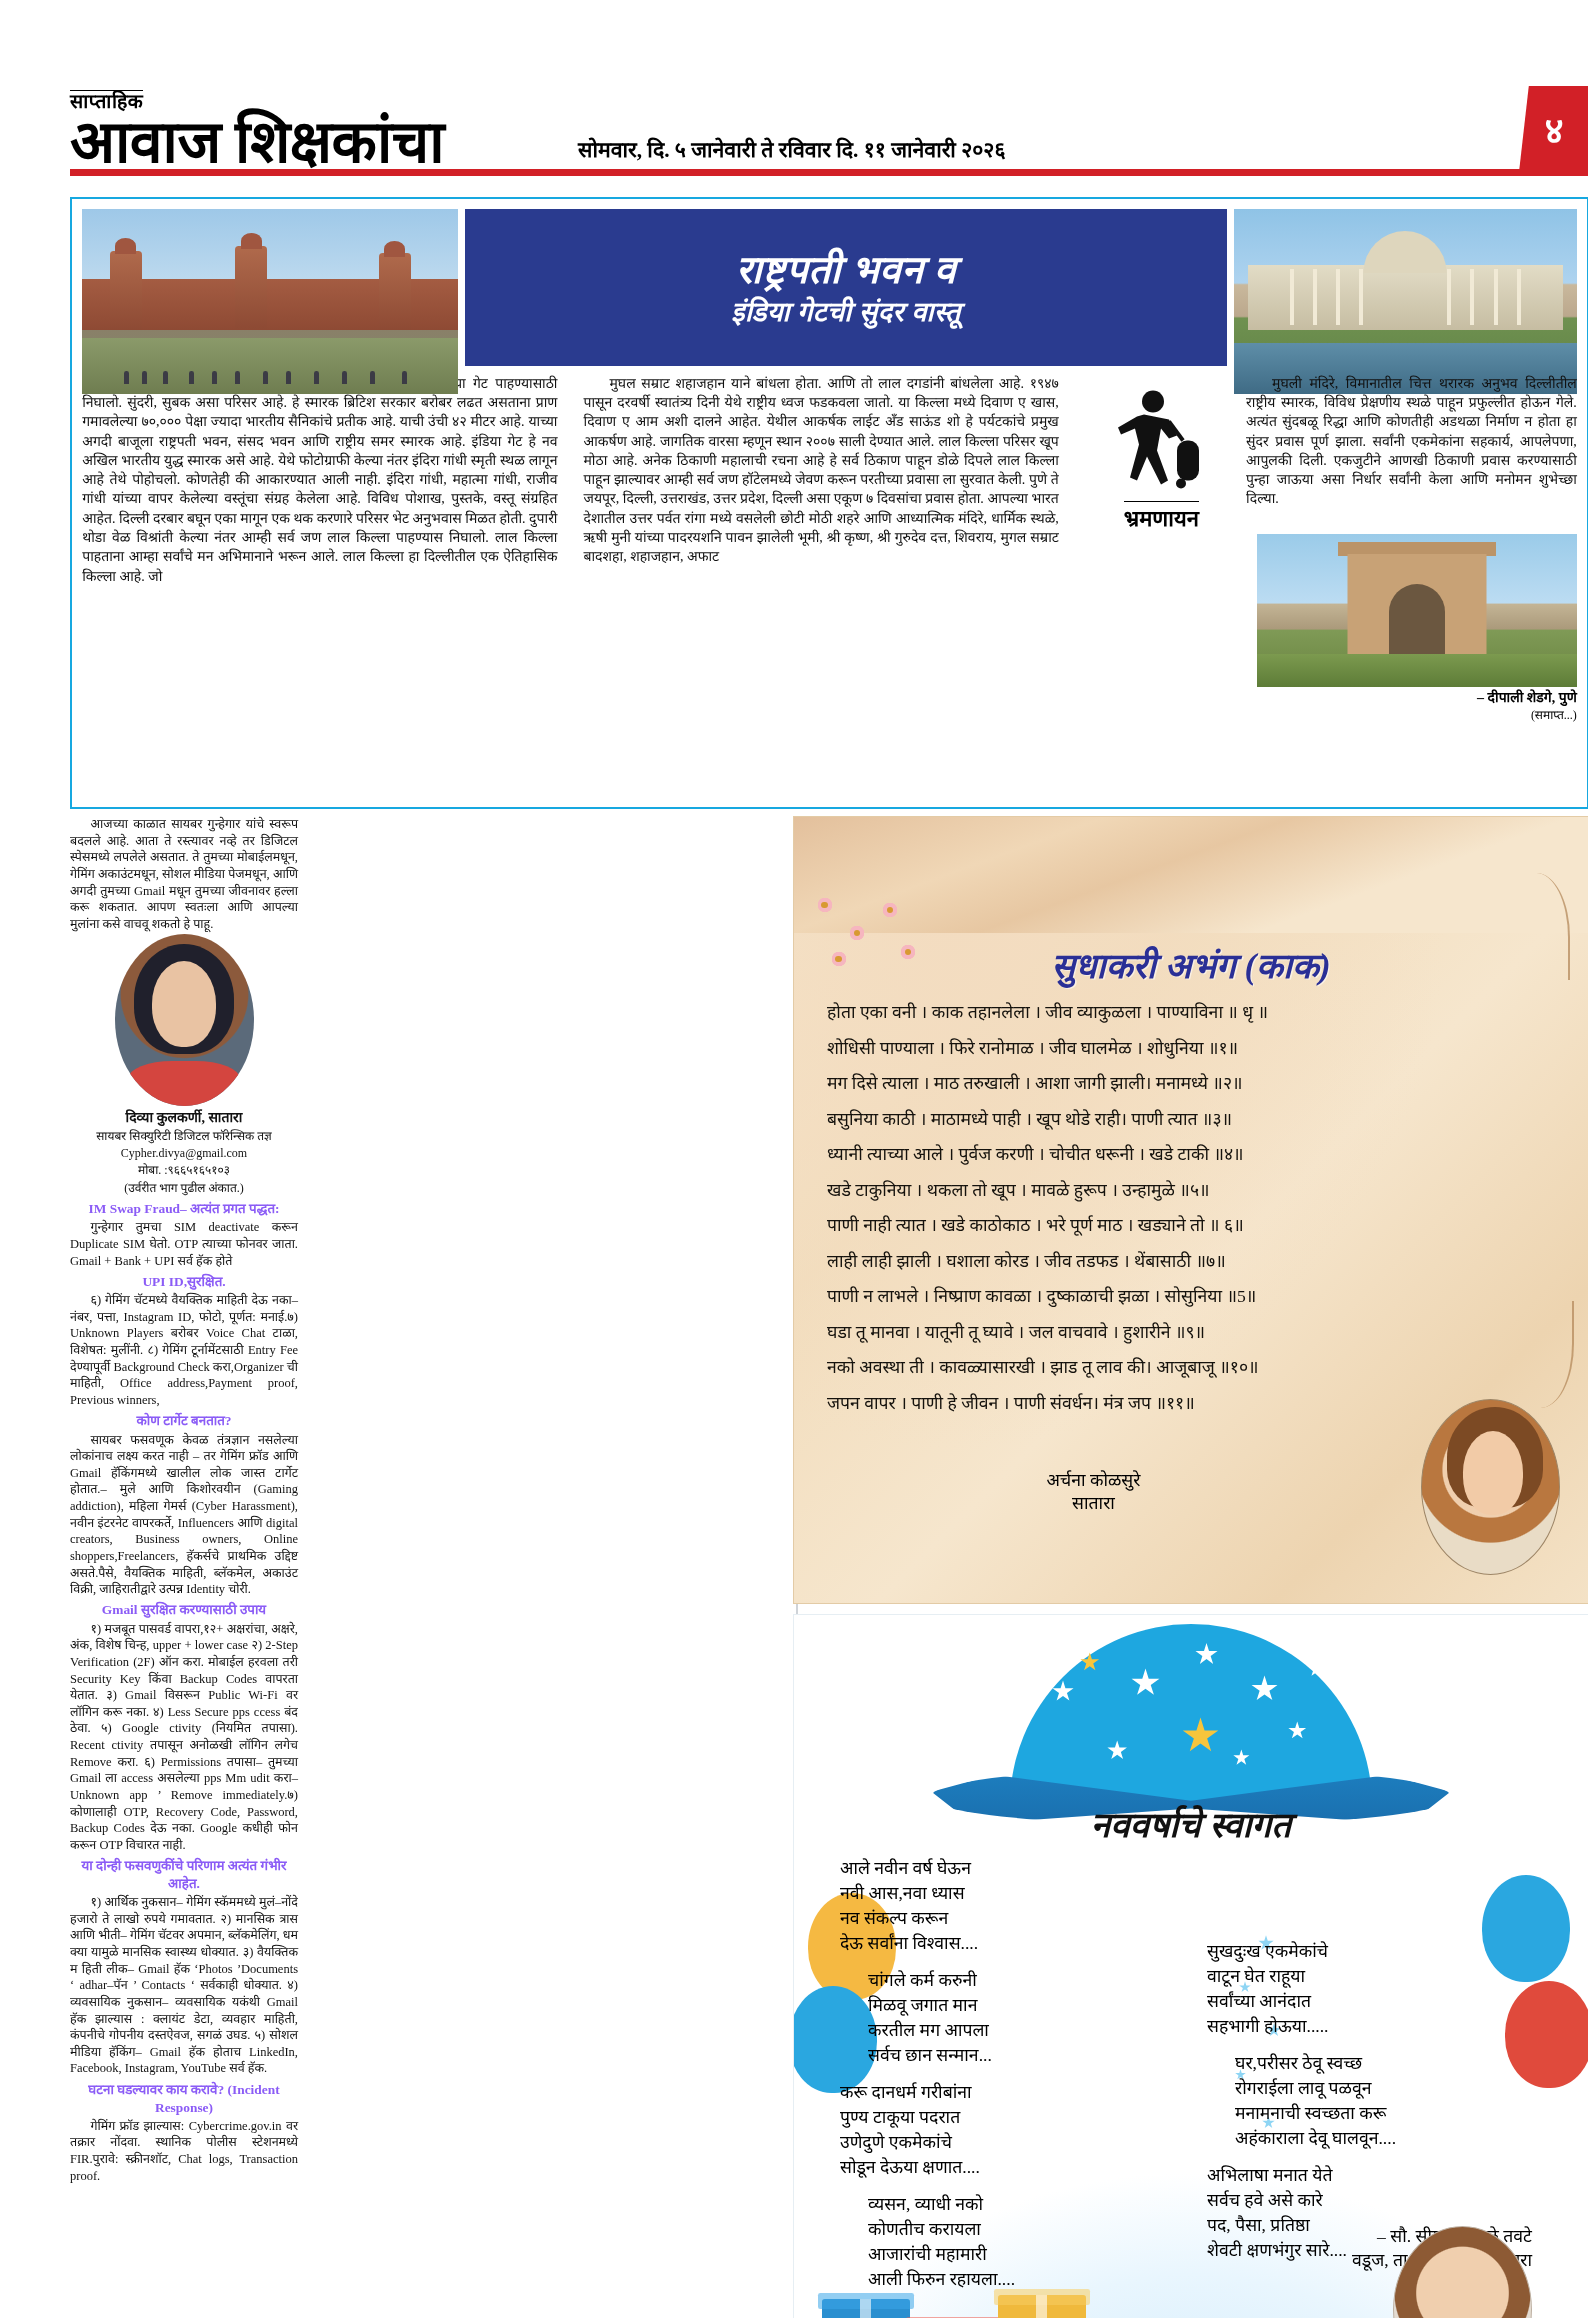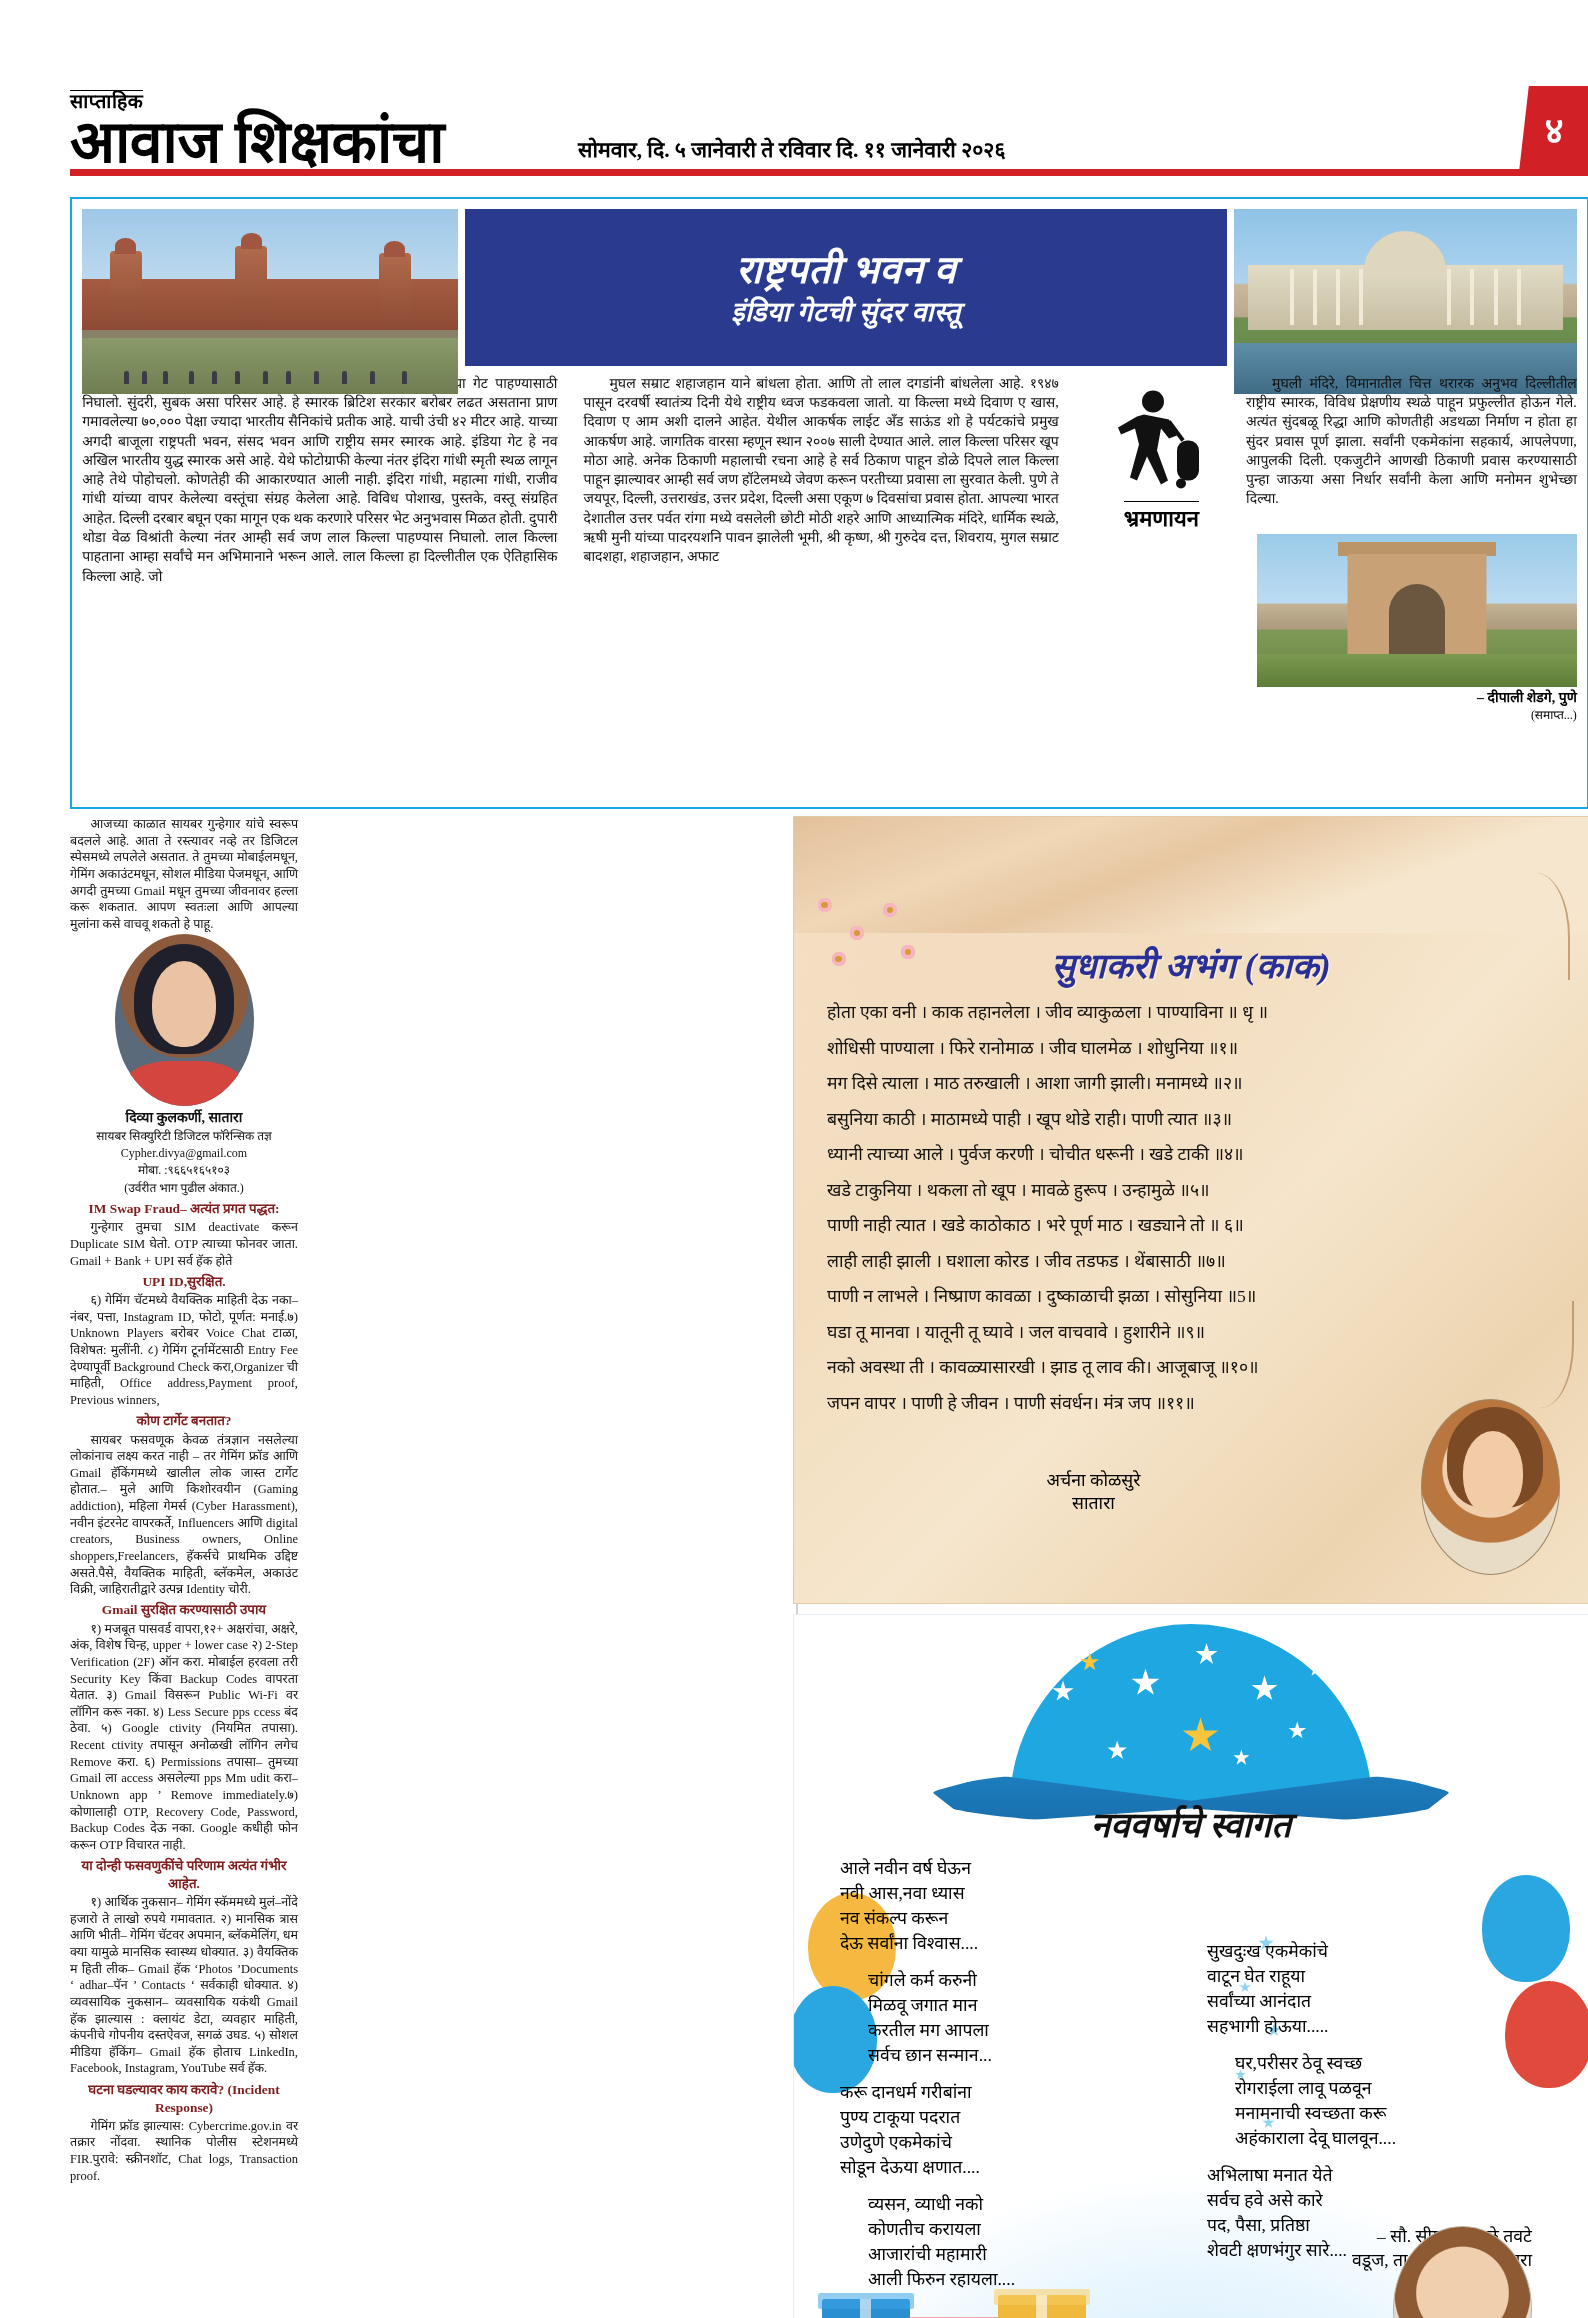--- a/index.html
+++ b/index.html
@@ -123,21 +123,21 @@
   .gmhead .gl1 { font-size: 40px; }
   .gmhead .gl2 { font-size: 43px; }
 
   .three-col { columns: 3; column-gap: 13px; column-fill: auto; }
   .col-text {
     font-family: "Liberation Serif", "DejaVu Serif", serif;
     font-size: 12.5px; line-height: 1.33; text-align: justify; color: #111;
   }
   .col-text p { text-indent: 20.4px; margin-bottom: 1.4px; }
   .subhead-red {
-    color: #7f1d1d; font-weight: 700; text-align: center; text-indent: 0 !important;
+    color: #8b5cf6; font-weight: 700; text-align: center; text-indent: 0 !important;
     font-size: 13.4px; margin: 3.7px 0 2.3px 0; break-inside: avoid; font-family: Liberation Serif, serif;
   }
   .byline-c { text-align: center; font-weight: 700; font-size: 14px; text-indent: 0 !important; margin-top: 2.8px; }
   .byline-s { text-align: center; font-size: 12px; text-indent: 0 !important; }
   .author-photo {
     width: 139px; height: 172px; margin: 0 auto 2.8px auto; border-radius: 50%;
     background: radial-gradient(circle at 50% 35%, #e8c9ad 0 34%, #8c5a3c 35% 48%, #5b6a7a 49% 100%);
     position: relative; overflow: hidden;
   }
   .ap-hair { position: absolute; left: 14%; top: 6%; width: 72%; height: 64%; background: #20202c; border-radius: 50% 50% 42% 42%; }

